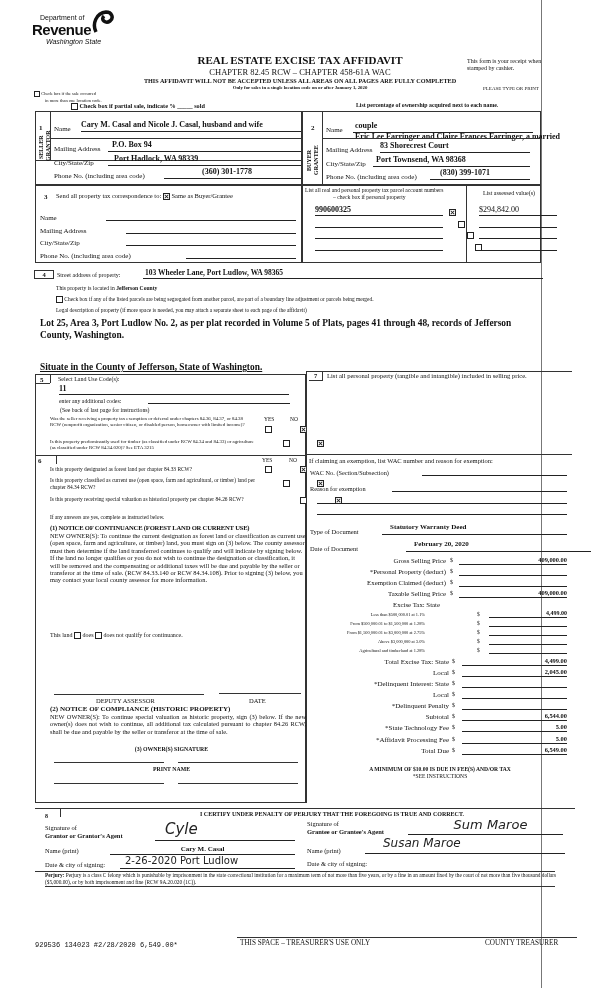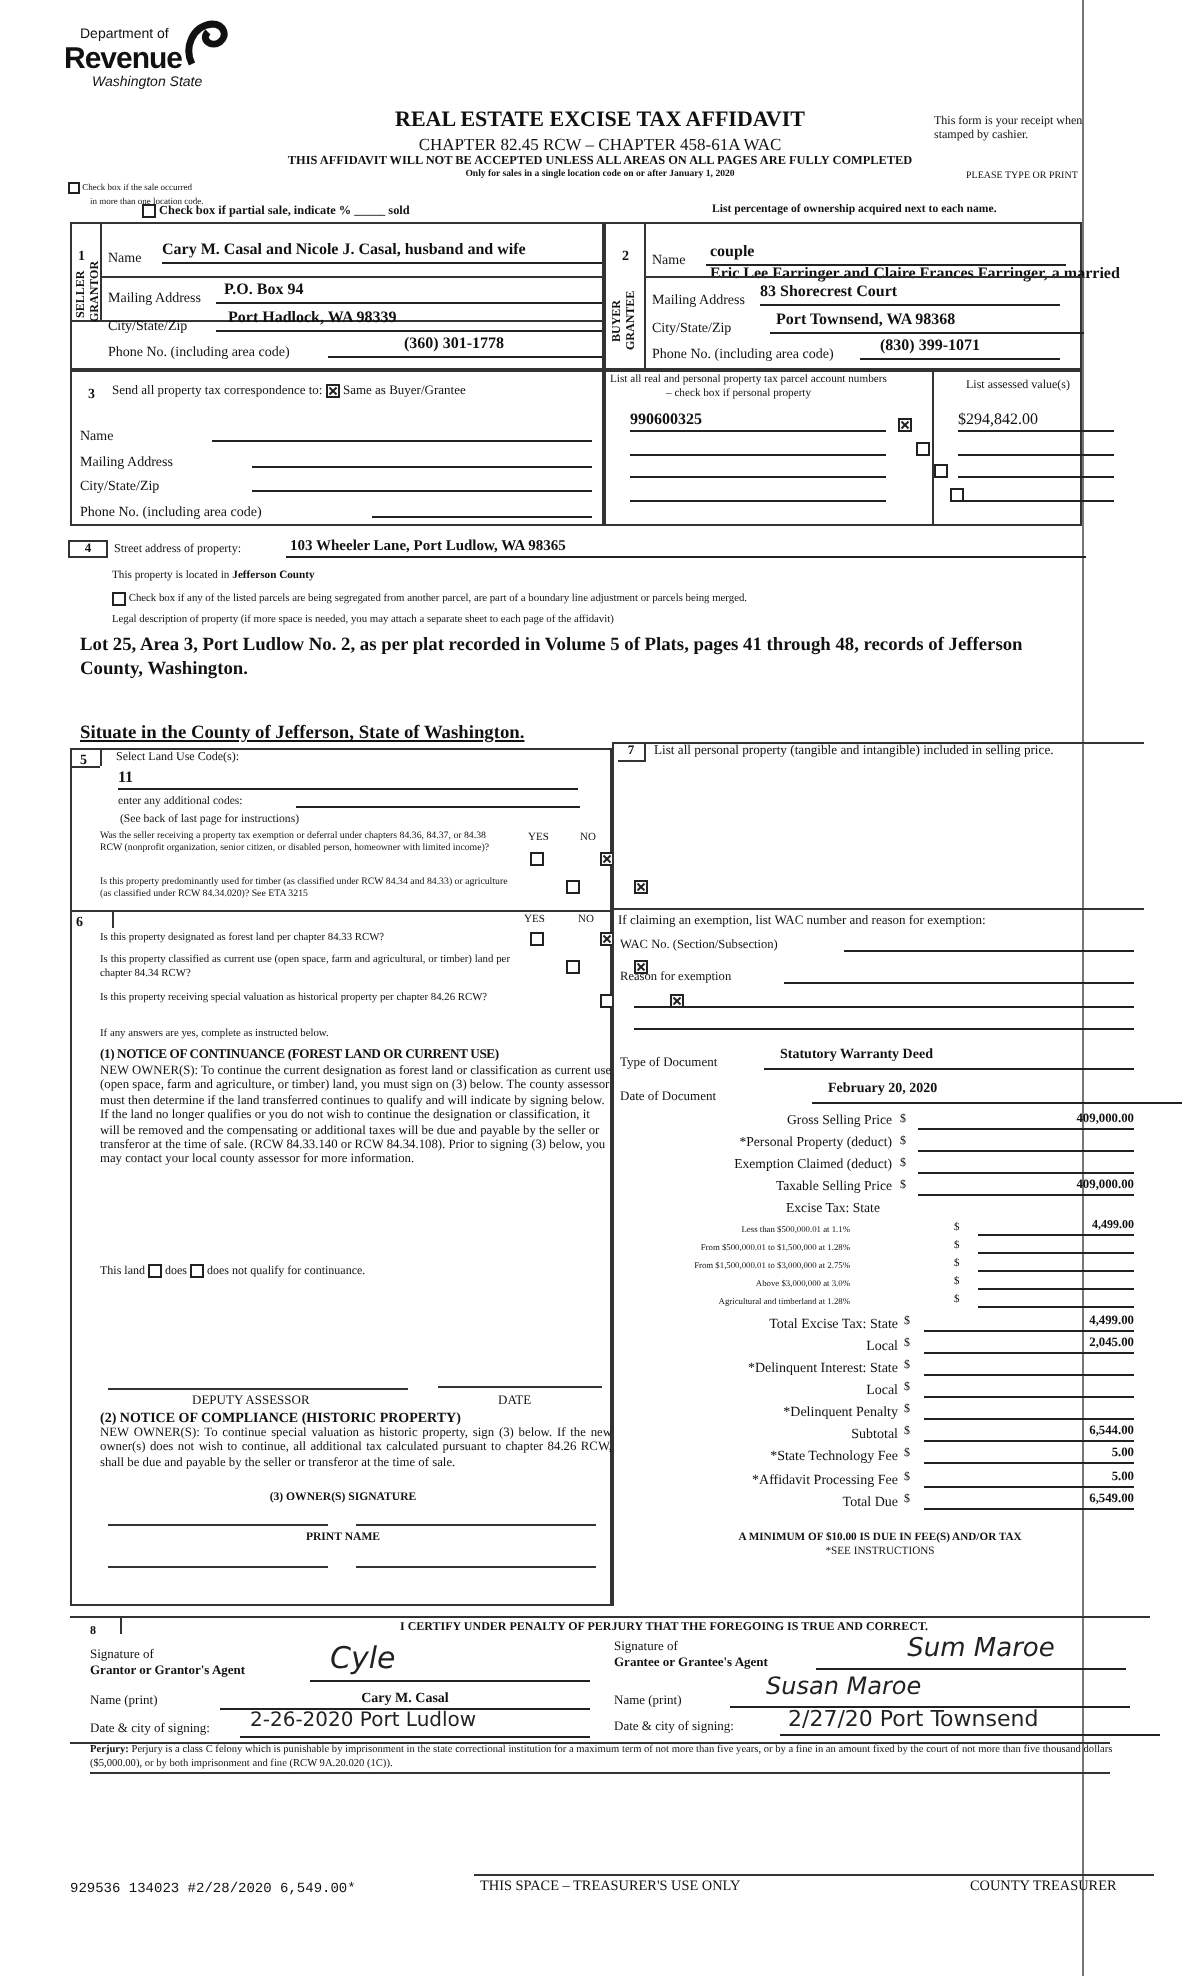--- a/index.html
+++ b/index.html
@@ -83,21 +83,21 @@
     <span>BUYER</span><br>
     <span>GRANTEE</span>
   </div>
   <div class="abs" style="left:23px;top:14px;">Name</div>
   <div class="abs fillval" style="left:52px;top:0px;width:190px;white-space:nowrap;margin-top:20px;">Eric Lee Farringer and Claire Frances Farringer, a married</div>
   <div class="abs line fillval" style="left:50px;top:9px;width:180px;height:12px;padding-left:2px;">couple</div>
   <div class="hline" style="left:19px;top:26px;width:220px;"></div>
   <div class="abs" style="left:23px;top:34px;">Mailing Address</div>
   <div class="abs line fillval" style="left:77px;top:29px;width:150px;height:12px;">83 Shorecrest Court</div>
   <div class="abs" style="left:23px;top:48px;">City/State/Zip</div>
-  <div class="abs line fillval" style="left:70px;top:43px;width:157px;height:12px;padding-left:3px;margin-left:12px;">Port Townsend, WA  98368</div>
+  <div class="abs line fillval" style="left:70px;top:43px;width:157px;height:12px;padding-left:3px;">Port Townsend, WA  98368</div>
   <div class="abs" style="left:23px;top:61px;">Phone No. (including area code)</div>
   <div class="abs line fillval" style="left:127px;top:56px;width:100px;height:12px;padding-left:10px;">(830) 399-1071</div>
 </div>
 
 <div class="abs box" style="left:35px;top:185px;width:267px;height:78px;border-top:1px solid #333;">
   <div class="abs" style="left:8px;top:7px;font-weight:bold;">3</div>
   <div class="abs" style="left:20px;top:6px;font-size:6.5px;">
     <span>Send all property tax correspondence to:</span>
     <span class="cb checked"></span>
     <span>Same as Buyer/Grantee</span>
@@ -335,21 +335,20 @@
   <div class="abs line sig" style="left:85px;top:46px;width:175px;height:14px;font-size:10px;padding-left:5px;font-style:normal;">2-26-2020  Port Ludlow</div>
 
   <div class="abs" style="left:272px;top:11px;font-size:6.5px;">Signature of</div>
   <div class="abs b" style="left:272px;top:19px;font-size:6.5px;">Grantee or Grantee's Agent</div>
   <div class="abs line sig" style="left:373px;top:8px;width:155px;height:18px;font-size:13px;padding-left:10px;line-height:16px;text-align:center;">Sum Maroe</div>
 
   <div class="abs" style="left:272px;top:38px;font-size:6.5px;">Name (print)</div>
   <div class="abs line sig" style="left:330px;top:27px;width:200px;height:18px;font-size:12px;padding-left:18px;">Susan Maroe</div>
 
   <div class="abs" style="left:272px;top:51px;font-size:6.5px;">Date &amp; city of signing:</div>
-  <div class="abs line sig" style="left:355px;top:44px;width:190px;height:15px;font-size:11px;padding-left:4px;font-style:normal;white-space:nowrap;">2/27/20  Port Townsend</div>
 
   <div class="hline" style="left:0;top:62px;width:520px;"></div>
   <div class="abs" style="left:10px;top:63px;width:520px;font-size:5.3px;line-height:6.5px;">
     <span class="b">Perjury:</span>
     <span>Perjury is a class C felony which is punishable by imprisonment in the state correctional institution for a maximum term of not more than five years, or by a fine in an amount fixed by the court of not more than five thousand dollars ($5,000.00), or by both imprisonment and fine (RCW 9A.20.020 (1C)).</span>
   </div>
   <div class="hline" style="left:10px;top:77px;width:510px;"></div>
 </div>
 
 <div class="abs mono" style="left:35px;top:941px;font-size:7px;">929536 134023 #2/28/2020 6,549.00*</div>

